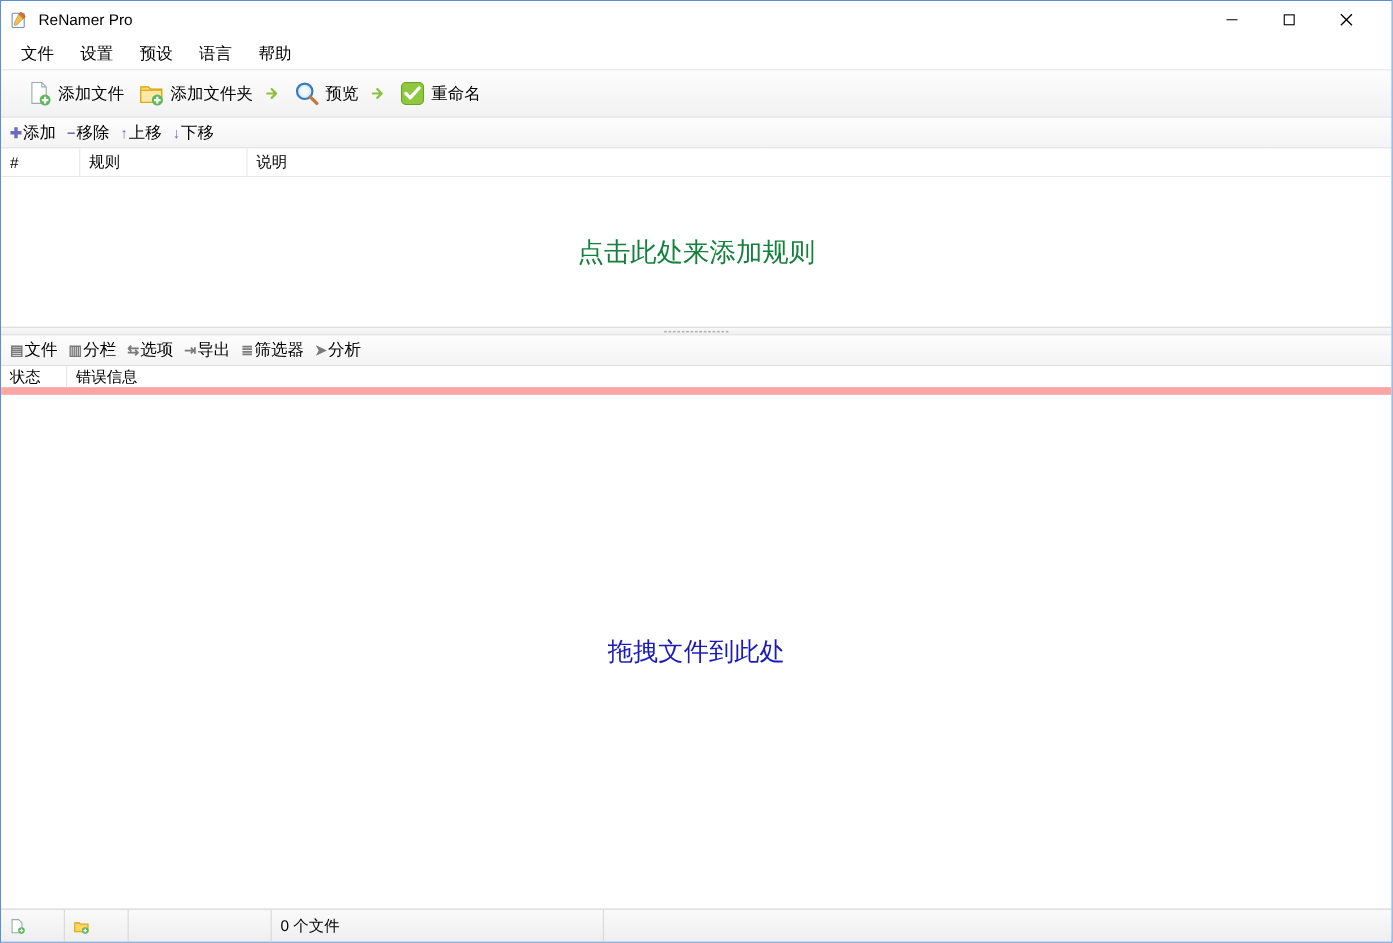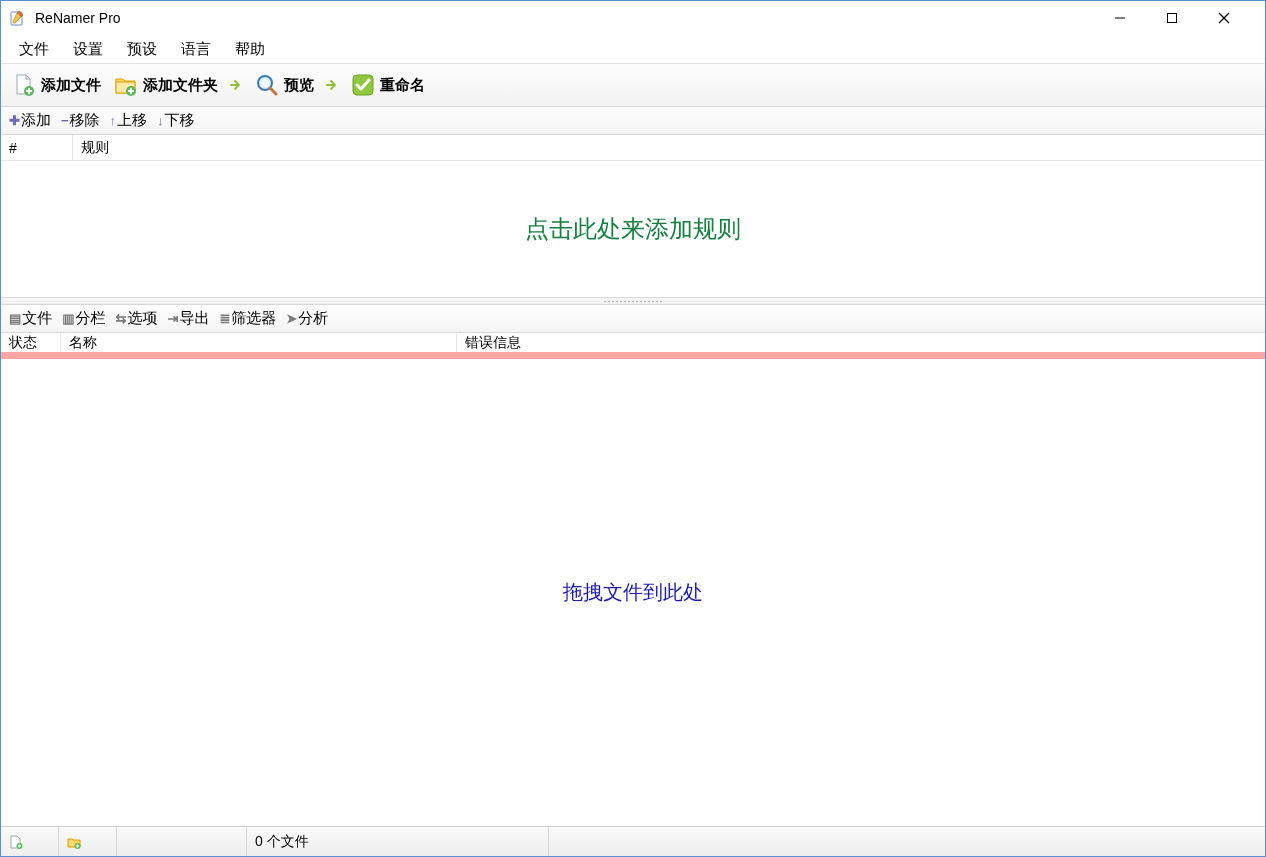--- a/index.html
+++ b/index.html
@@ -43,26 +43,25 @@
 }
 .menu-item {
   padding: 4px 10px;
   font-size: 15px;
   color: #000;
 }
 .toolbar {
   height: 44px;
   display: flex;
   align-items: center;
-  padding: 0 6px;
+  padding: 0 18px;
   gap: 4px;
   background: linear-gradient(#fdfdfd, #f2f2f2);
   border-top: 1px solid #e5e5e5;
   border-bottom: 1px solid #d8d8d8;
-  font-weight: bold;
 }
 .tool-btn {
   display: flex; align-items: center; gap: 4px;
   padding: 2px 4px; font-size: 15px; color: #000;
 }
 .tool-btn .icn { width: 26px; height: 26px; display: inline-flex; align-items: center; justify-content: center; }
 .arrow-sep {
   width: 20px; height: 20px; display: inline-flex; align-items: center; justify-content: center;
 }
 .rules-toolbar {
@@ -121,21 +120,21 @@
   align-items: center;
   border-bottom: 7px solid #fca5a5;
   font-size: 14px;
   background: #fff;
 }
 .files-header .col { padding: 0 8px; border-right: 1px solid #e8e8e8; height: 100%; display: flex; align-items: center; }
 .files-header .col:last-child { border-right: none; }
 .files-body {
   flex: 1;
   display: flex; align-items: center; justify-content: center;
-  font-size: 20px; color: #1a1ab8;
+  font-size: 23px; color: #1a1ab8;
   background: #fff;
 }
 .status-bar {
   height: 30px;
   display: flex;
   align-items: stretch;
   background: linear-gradient(#fafafa,#eeeeee);
   border-top: 1px solid #d0d0d0;
   font-size: 14px;
 }
@@ -260,20 +259,21 @@
   </div>
   <div class="rt-btn">
     <span class="sm-icn">↓</span>
     <span>下移</span>
   </div>
 </div>
 
 <div class="rules-header">
   <div class="col" style="width:72px">#</div>
   <div class="col" style="width:152px">规则</div>
+  <div class="col" style="flex:1">说明</div>
 </div>
 
 <div class="rules-body">
   <span>点击此处来添加规则</span>
 </div>
 
 <div class="splitter">
   <div class="grip"></div>
 </div>
 
@@ -299,21 +299,20 @@
     <span>筛选器</span>
   </div>
   <div class="rt-btn">
     <span class="sm-icn" style="color:#7a7a7a">➤</span>
     <span>分析</span>
   </div>
 </div>
 
 <div class="files-header">
   <div class="col" style="width:60px">状态</div>
-  <div class="col" style="width:396px">名称</div>
   <div class="col" style="flex:1">错误信息</div>
 </div>
 
 <div class="files-body">
   <span>拖拽文件到此处</span>
 </div>
 
 <div class="status-bar">
   <div class="status-cell sicon">
     <svg class="sm-icn-svg" viewBox="0 0 14 14">

